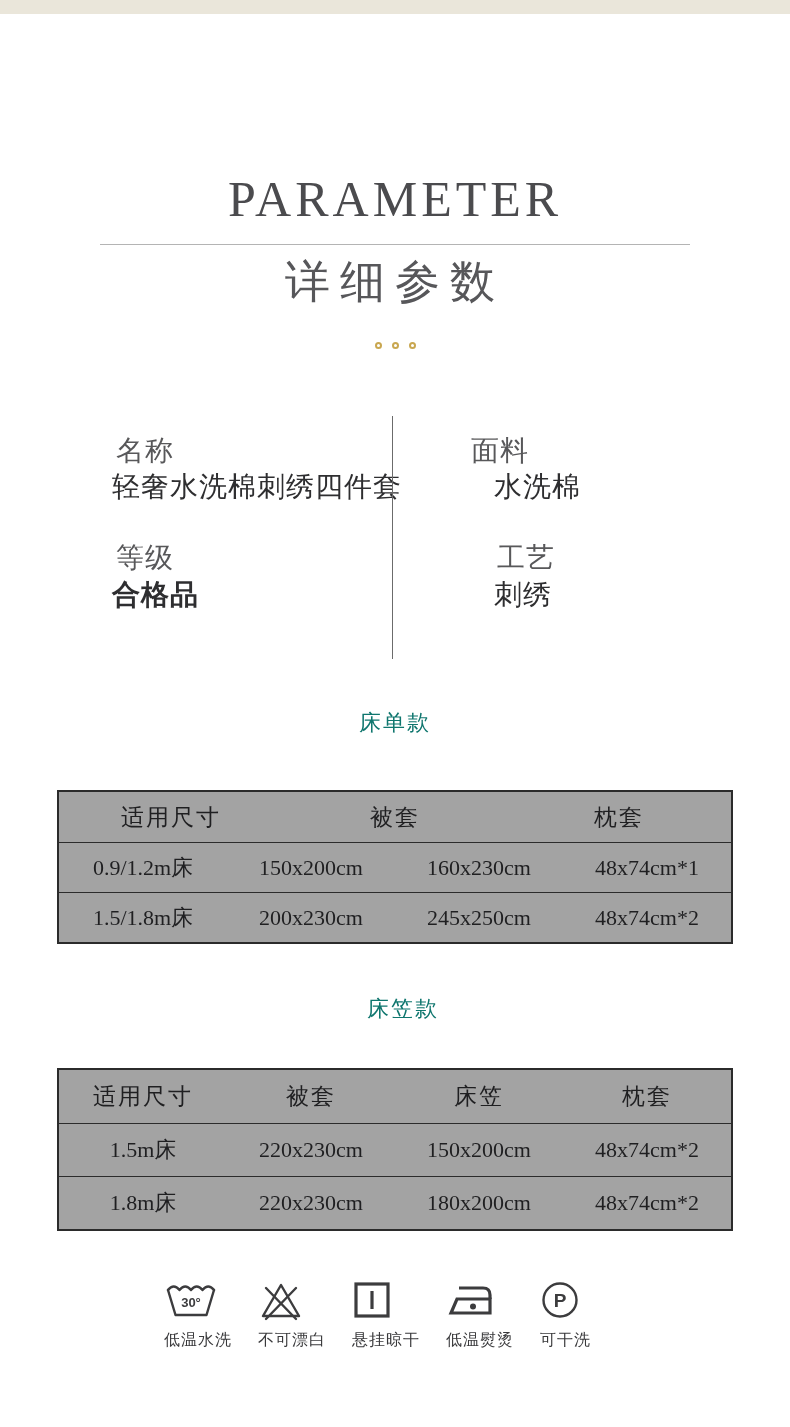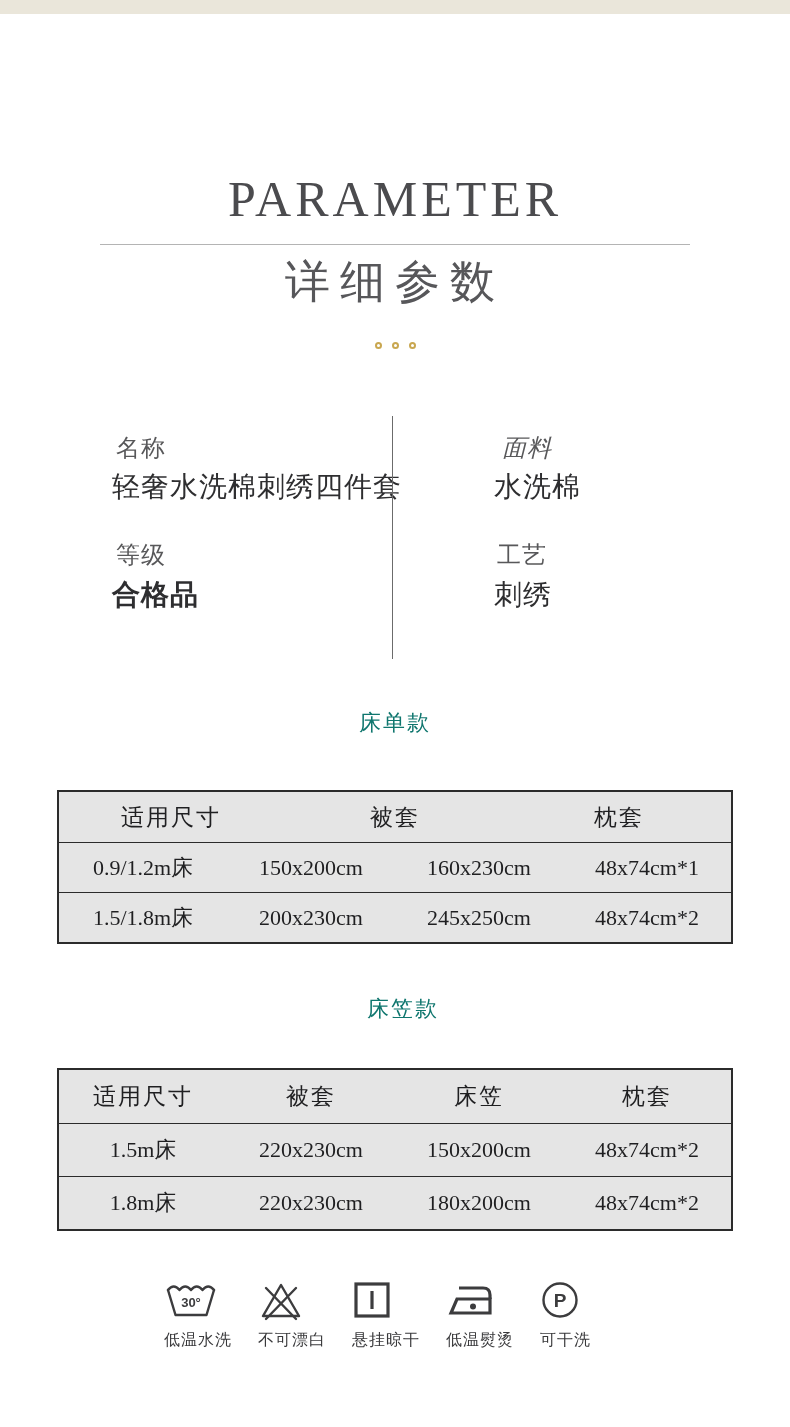--- a/index.html
+++ b/index.html
@@ -30,46 +30,46 @@
   }
   .dots {
     position:absolute; left:0; top:342px; width:790px;
     display:flex; justify-content:center; gap:10px;
   }
   .dot {
     width:7px; height:7px; border:2px solid #c9a750; border-radius:50%;
     background:transparent;
   }
   .spec-label {
-    position:absolute; font-size:24px; color:#58585a; letter-spacing:1px;
+    position:absolute; font-size:28px; color:#58585a; letter-spacing:1px;
   }
   .spec-value {
     position:absolute; font-size:28px; color:#2e2e30; letter-spacing:1px;
   }
   .lbl-name  { left:116px; top:432px; }
   .val-name  { left:112px; top:468px; }
   .lbl-grade { left:116px; top:539px; }
   .val-grade { left:112px; top:576px;font-weight:bold; }
-  .lbl-fabric{ left:502px; top:432px;font-style:italic; }
+  .lbl-fabric{ left:471px; top:432px; }
   .val-fabric{ left:494px; top:468px; }
   .lbl-craft { left:497px; top:539px; }
   .val-craft { left:494px; top:576px; }
   .spec-divider {
     position:absolute; left:392px; top:416px; width:1px; height:243px;
     background:#6b6b6b;
   }
   .tbl-heading {
     position:absolute; left:0; width:790px; text-align:center;
     font-size:22px; font-weight:400; color:#0f766e; letter-spacing:2px;
   }
   .th1 { top:708px; }
   .th2 { top:994px;padding-left:16px; }
   .spec-table {
     position:absolute; left:57px; width:676px;
-    border:2px solid #2b2b2b; background:#e5e5e5;
+    border:2px solid #2b2b2b; background:#a3a3a3;
   }
   .tb1 { top:790px; }
   .tb2 { top:1068px; }
   .t-row { display:flex; align-items:center; }
   .t-row + .t-row { border-top:1.5px solid #2b2b2b; }
   .tb1 .t-row { height:50px; }
   .tb2 .t-row { height:53px; }
   .t-cell {
     flex:1; text-align:center; font-size:22px; color:#1f1f21;
   }

